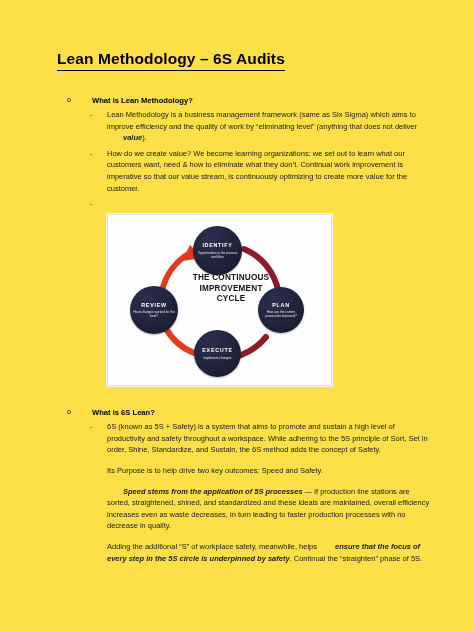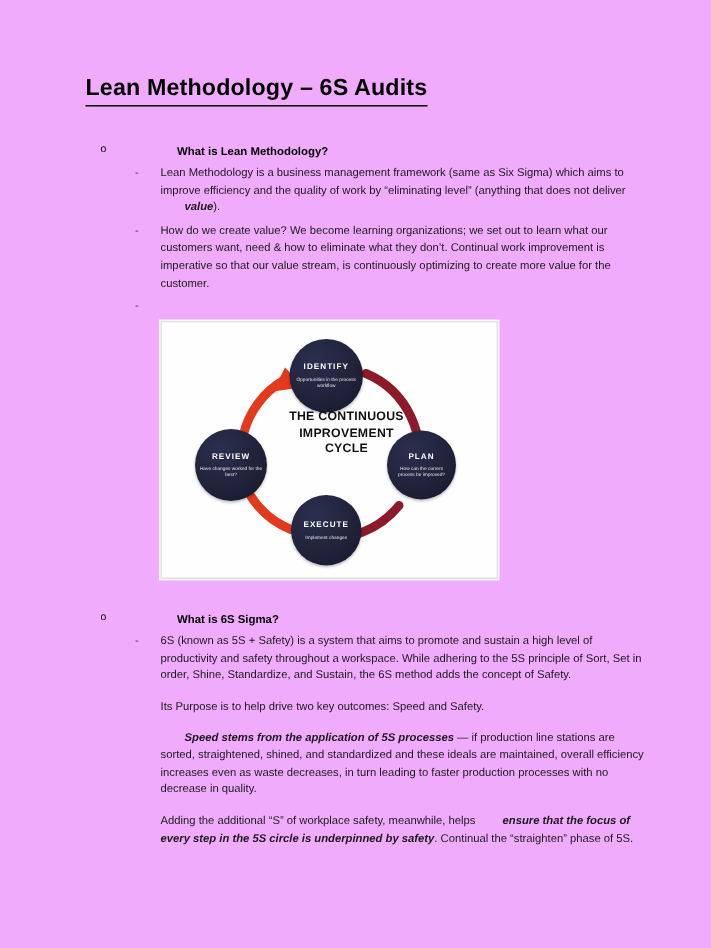--- a/index.html
+++ b/index.html
@@ -1,35 +1,35 @@
 <!DOCTYPE html>
 <html><head>
 <meta charset="utf-8">
 <style>
   html,body{margin:0;padding:0;}
   body{
     width:474px;height:632px;background:#ffffff;
     font-family:"Liberation Serif", serif;
     overflow:hidden;
   }
-  .page{position:relative;width:474px;height:632px;background:#f0abfc;}
+  .page{position:relative;width:474px;height:632px;background:#fde047;}
 
   .title{
     position:absolute;left:57px;top:50px;
     font-family:"Liberation Sans", sans-serif;
     font-size:15.5px;font-weight:bold;color:#000;
     letter-spacing:.1px;
     border-bottom:1.4px solid #000;
     padding-bottom:2px;
     display:inline-block;
   }
 
   .content{position:absolute;left:0;top:96px;width:474px;}
 
-  .lvl1{position:relative;padding-left:95px;margin-bottom:2px;}
+  .lvl1{position:relative;padding-left:69px;margin-bottom:2px;}
   .lvl1 .marker{
     position:absolute;left:67px;top:0;
     font-family:"Liberation Sans", sans-serif;font-size:7px;color:#000;
   }
   .lvl1 .h{
     margin-left:23px;
     font-family:"Liberation Sans", sans-serif;
     font-size:7.6px;font-weight:bold;color:#000;
   }
 
@@ -141,21 +141,21 @@
           <div class="ns">Have changes worked for the best?</div>
         </div>
 
         <div class="center">THE CONTINUOUS IMPROVEMENT CYCLE</div>
       </div>
     </div>
 
 
     <div class="lvl1 sec2">
       <span class="marker">o</span>
-      <div class="h">What is 6S Sigma?</div>
+      <div class="h">What is 6S Lean?</div>
     </div>
 
     <div class="lvl2">
       <span class="dash">-</span>
       <div class="body"><span class="bb">6S </span><span class="ii">(known as 5S + Safety)</span><span class="bb"> is a system that aims to promote and sustain a high level of productivity and safety throughout a workspace.</span><span> While adhering to the 5S principle of Sort, Set in order, Shine, Standardize, and Sustain, the 6S method adds the concept of Safety.</span></div>
     </div>
 
     <div class="lvl2 para">
       <div class="body"><span class="bb">Its Purpose</span><span> is to help drive two key outcomes: </span><span class="bb">Speed and Safety</span><span>.</span></div>
     </div>

